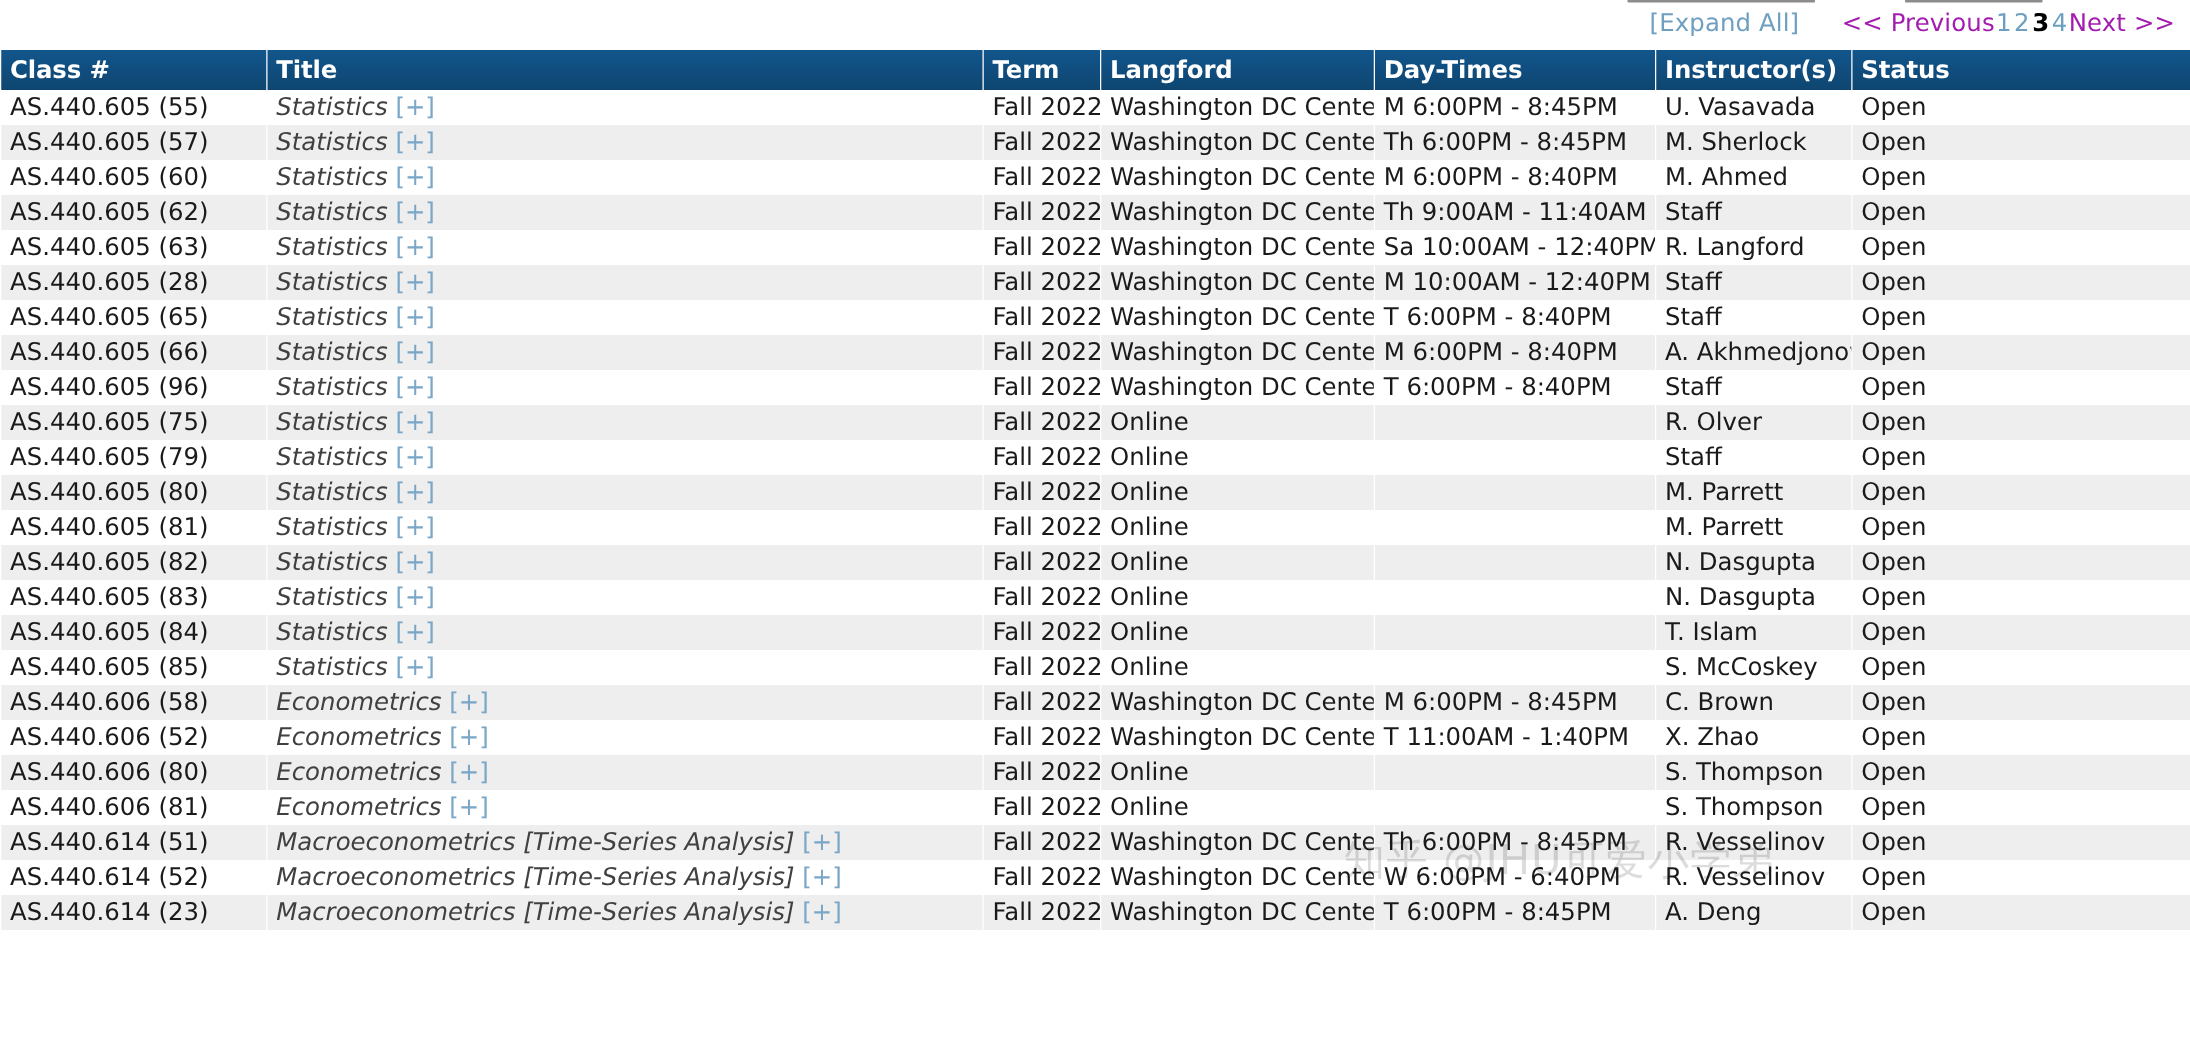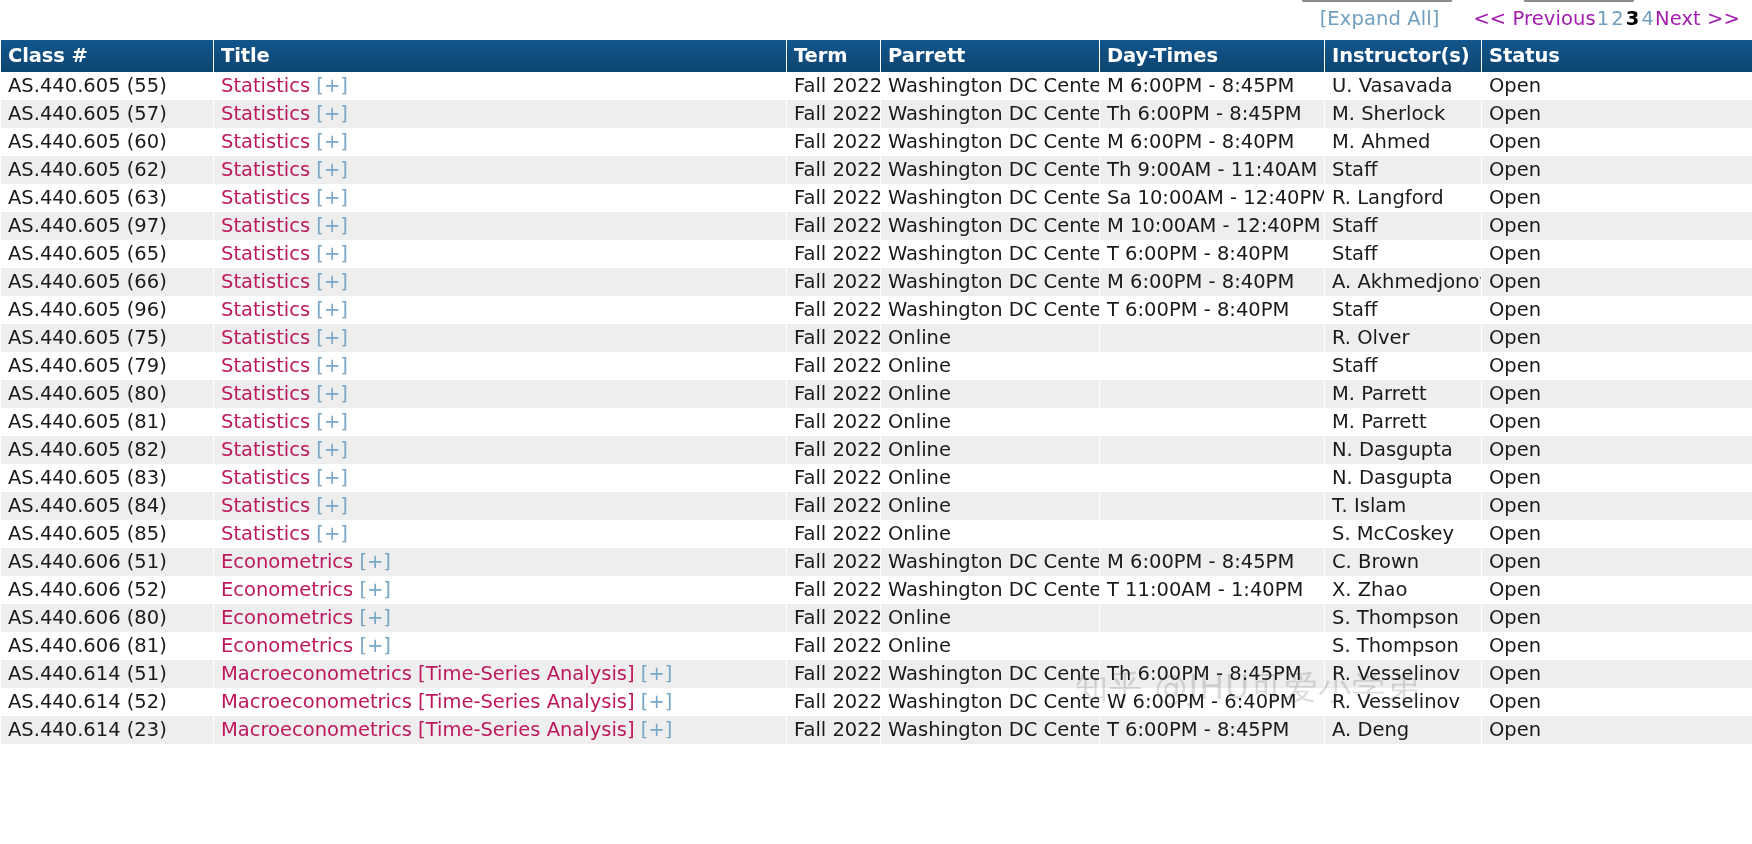--- a/index.html
+++ b/index.html
@@ -104,23 +104,24 @@
     white-space: nowrap;
     overflow: hidden;
     font-size: 19.5px;
     line-height: 21px;
   }
   tbody tr.odd td  { background: #ffffff; }
   tbody tr.even td { background: #eeeeee; }
 
   td.c-class   { color: #1a1a1a; margin-top: 10px; }
   td.c-title a {
-    color: #be185d;
+    color: #404040;
     text-decoration: none;
     cursor: pointer;
+    font-style: italic;
   }
   td.c-title .plus {
     color: #7aa7c7;
     cursor: pointer;
   }
   td.c-term, td.c-loc, td.c-days, td.c-instr, td.c-status { color: #1a1a1a; }
 
   
   col.w-class  { width: 212px; }
   col.w-title  { width: 572px; }
@@ -170,21 +171,21 @@
       <col class="w-loc">
         <col class="w-days">
         <col class="w-instr">
         <col class="w-status">
     </colgroup>
     <thead>
       <tr>
         <th>Class #</th>
         <th>Title</th>
         <th>Term</th>
-        <th>Parrett</th>
+        <th>Langford</th>
         <th>Day-Times</th>
         <th>Instructor(s)</th>
         <th>Status</th>
       </tr>
     </thead>
     <tbody id="tbody">
         <tr class="odd">
           <td class="c-class">AS.440.605 (55)</td>
           <td class="c-title"><a>Statistics</a> <span class="plus">[+]</span></td>
           <td class="c-term">Fall 2022</td>
@@ -223,21 +224,21 @@
         <tr class="odd">
           <td class="c-class">AS.440.605 (63)</td>
           <td class="c-title"><a>Statistics</a> <span class="plus">[+]</span></td>
           <td class="c-term">Fall 2022</td>
           <td class="c-loc">Washington DC Center</td>
           <td class="c-days">Sa 10:00AM - 12:40PM</td>
           <td class="c-instr">R. Langford</td>
           <td class="c-status">Open</td>
         </tr>
         <tr class="even">
-          <td class="c-class">AS.440.605 (97)</td>
+          <td class="c-class">AS.440.605 (28)</td>
           <td class="c-title"><a>Statistics</a> <span class="plus">[+]</span></td>
           <td class="c-term">Fall 2022</td>
           <td class="c-loc">Washington DC Center</td>
           <td class="c-days">M 10:00AM - 12:40PM</td>
           <td class="c-instr">Staff</td>
           <td class="c-status">Open</td>
         </tr>
         <tr class="odd">
           <td class="c-class">AS.440.605 (65)</td>
           <td class="c-title"><a>Statistics</a> <span class="plus">[+]</span></td>
@@ -331,21 +332,21 @@
         <tr class="odd">
           <td class="c-class">AS.440.605 (85)</td>
           <td class="c-title"><a>Statistics</a> <span class="plus">[+]</span></td>
           <td class="c-term">Fall 2022</td>
           <td class="c-loc">Online</td>
           <td class="c-days"></td>
           <td class="c-instr">S. McCoskey</td>
           <td class="c-status">Open</td>
         </tr>
         <tr class="even">
-          <td class="c-class">AS.440.606 (51)</td>
+          <td class="c-class">AS.440.606 (58)</td>
           <td class="c-title"><a>Econometrics</a> <span class="plus">[+]</span></td>
           <td class="c-term">Fall 2022</td>
           <td class="c-loc">Washington DC Center</td>
           <td class="c-days">M 6:00PM - 8:45PM</td>
           <td class="c-instr">C. Brown</td>
           <td class="c-status">Open</td>
         </tr>
         <tr class="odd">
           <td class="c-class">AS.440.606 (52)</td>
           <td class="c-title"><a>Econometrics</a> <span class="plus">[+]</span></td>

